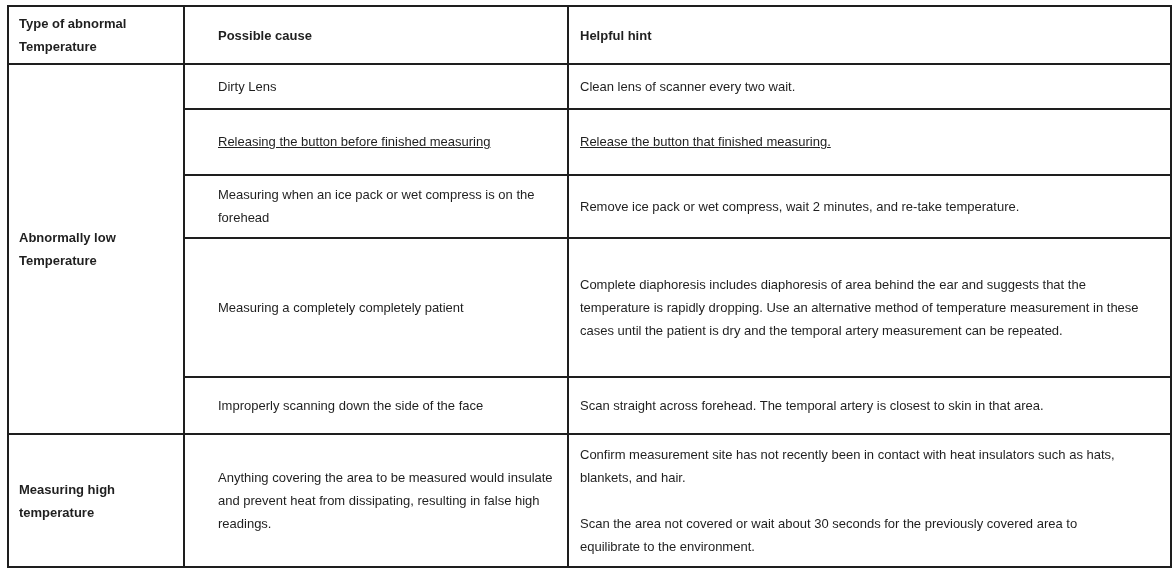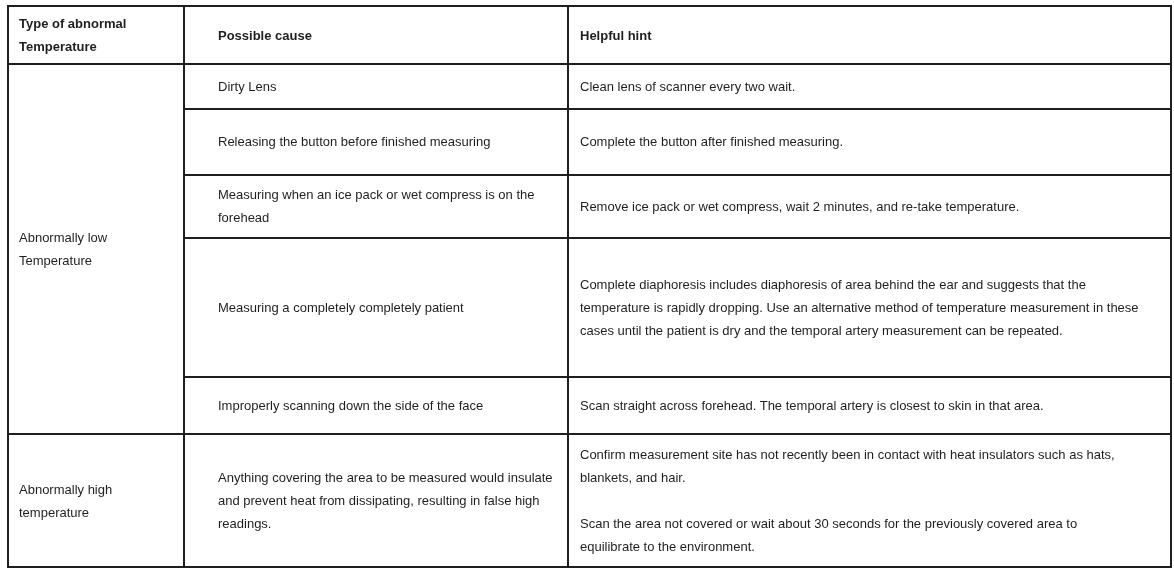--- a/index.html
+++ b/index.html
@@ -15,24 +15,24 @@
       border: 2.5px solid #1e1e1e; vertical-align: middle; text-align: left;
       padding: 0;
     }
     col.c1 { width: 176px; }
     col.c2 { width: 384px; }
     col.c3 { width: 603px; }
     th { font-weight: bold; }
     .p1 { padding-left: 10px !important; padding-right: 6px !important; }
     .p2 { padding-left: 33px !important; padding-right: 10px !important; }
     .p3 { padding-left: 11px !important; padding-right: 30px !important; margin-top: 48px; }
-    .bold { font-weight: normal; }
+    .bold { font-weight: bold; }
     tr.h0 { height: 57px; }
     tr.r1 { height: 44px; }
-    tr.r2 { height: 64px; }
+    tr.r2 { height: 64px; text-decoration: underline; }
     tr.r3 { height: 62px; }
     tr.r4 { height: 136px; }
     tr.r5 { height: 56px; border-radius: 20px; }
     tr.r6 { height: 130px; }
     .gap { display: block; height: 23px; }
   </style>
 </head>
 <body>
 
 <table class="trouble">
@@ -47,36 +47,36 @@
     <th class="p2">Possible cause</th>
     <th class="p3">Helpful hint</th>
   </tr>
   <tr class="r1">
     <td class="p1 bold" rowspan="5">Abnormally low Temperature</td>
     <td class="p2">Dirty Lens</td>
     <td class="p3">Clean lens of scanner every two wait.</td>
   </tr>
   <tr class="r2">
     <td class="p2">Releasing the button before finished measuring</td>
-    <td class="p3">Complete the button after finished measuring.</td>
+    <td class="p3">Release the button that finished measuring.</td>
   </tr>
   <tr class="r3">
     <td class="p2">Measuring when an ice pack or wet compress is on the forehead</td>
     <td class="p3">Remove ice pack or wet compress, wait 2 minutes, and re-take temperature.</td>
   </tr>
   <tr class="r4">
     <td class="p2">Measuring a completely completely patient</td>
     <td class="p3">Complete diaphoresis includes diaphoresis of area behind the ear and suggests that the temperature is rapidly dropping. Use an alternative method of temperature measurement in these cases until the patient is dry and the temporal artery measurement can be repeated.</td>
   </tr>
   <tr class="r5">
     <td class="p2">Improperly scanning down the side of the face</td>
     <td class="p3">Scan straight across forehead. The temporal artery is closest to skin in that area.</td>
   </tr>
   <tr class="r6">
-    <td class="p1 bold">Abnormally high temperature</td>
+    <td class="p1 bold">Measuring high temperature</td>
     <td class="p2">Anything covering the area to be measured would insulate and prevent heat from dissipating, resulting in false high readings.</td>
     <td class="p3">
       <span>Confirm measurement site has not recently been in contact with heat insulators such as hats, blankets, and hair.</span>
       <span class="gap"></span>
       <span>Scan the area not covered or wait about 30 seconds for the previously covered area to equilibrate to the environment.</span>
     </td>
   </tr>
 </tbody>
   </table>
 

